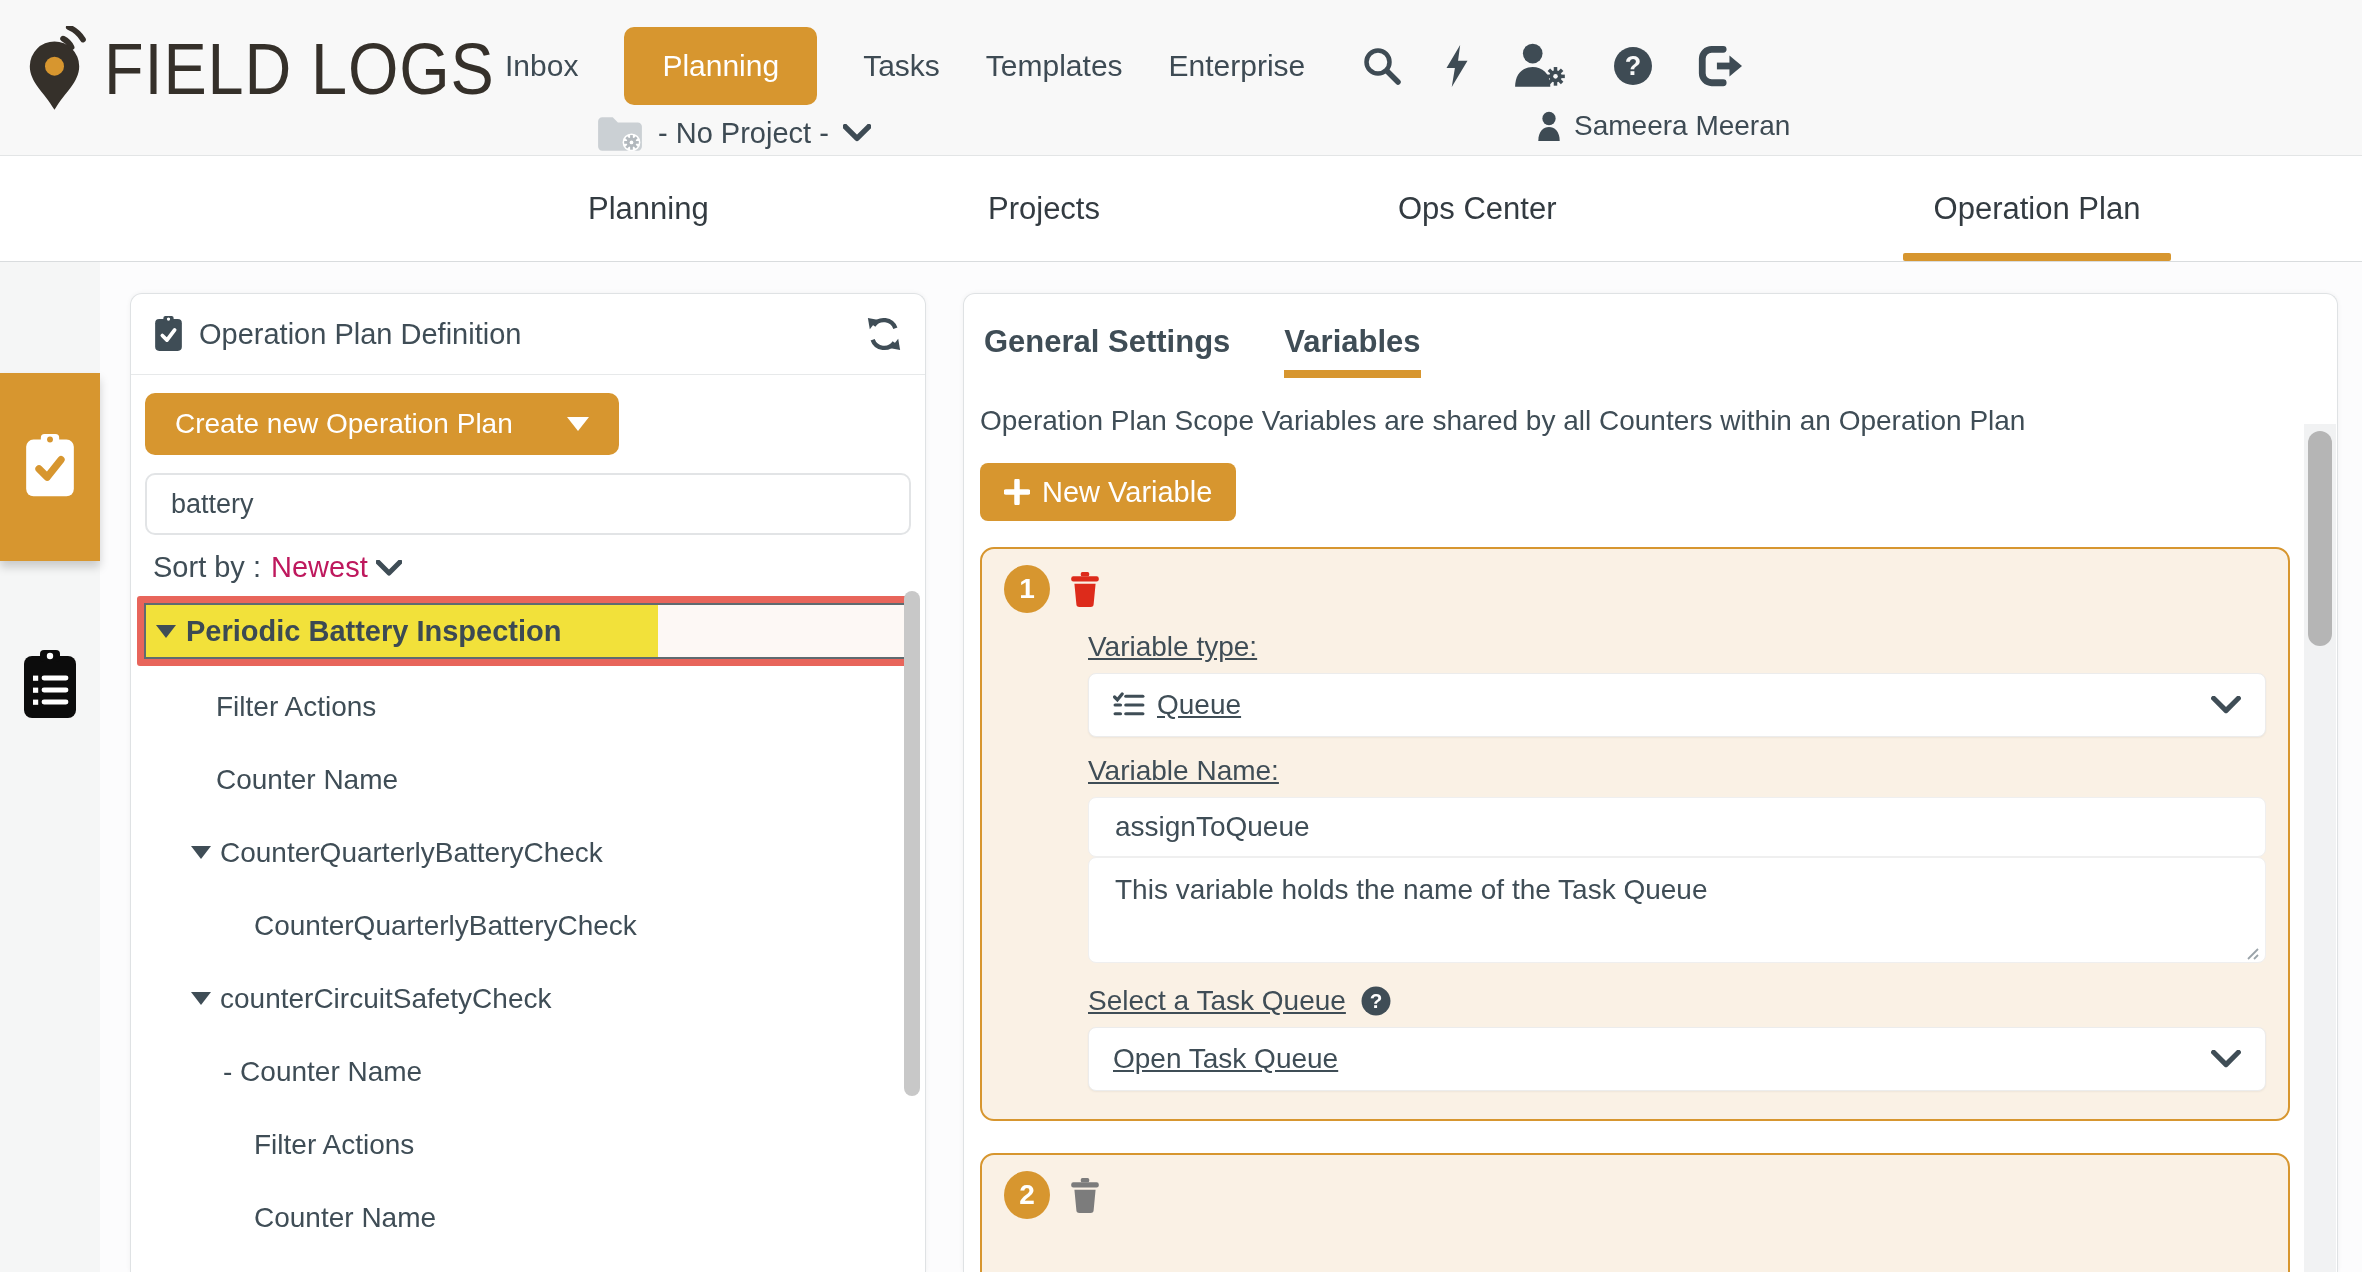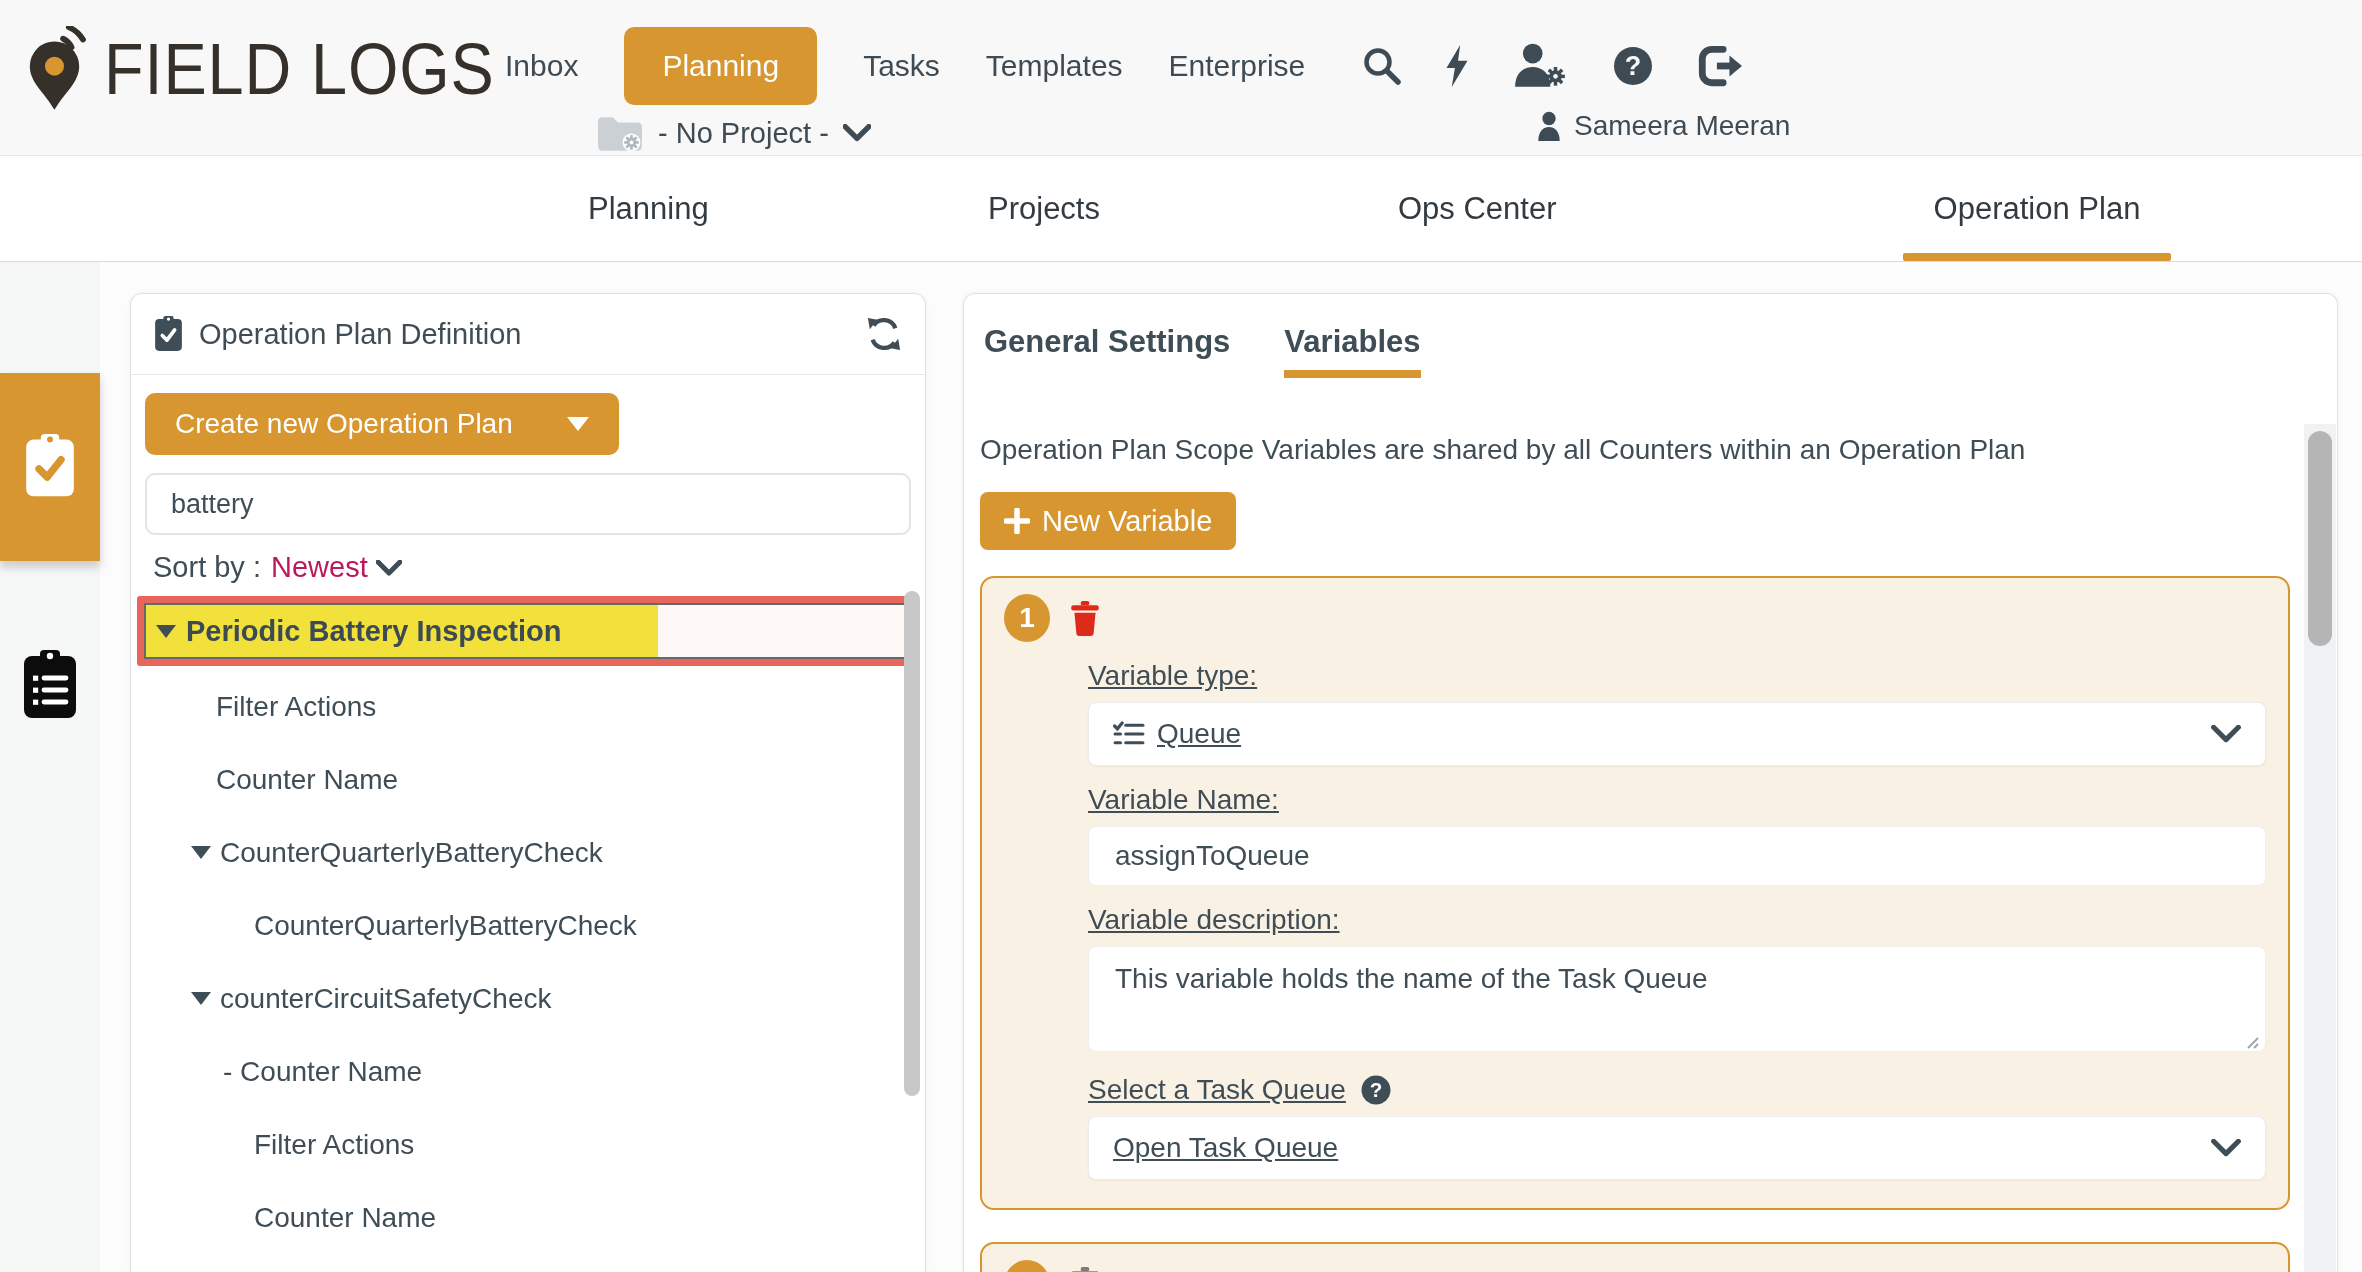--- a/index.html
+++ b/index.html
@@ -63,21 +63,21 @@
   .lp-thumb{position:absolute;right:5px;top:297px;width:16px;height:505px;background:#c8c8c8;border-radius:8px;}
 
   
   .right-panel{position:absolute;left:963px;top:31px;width:1375px;height:979px;background:#fff;
                border:1px solid #dfe2e4;border-bottom:none;border-radius:12px 12px 0 0;overflow:hidden;
                box-shadow:0 0 5px rgba(0,0,0,.05);}
   .rp-inner{padding:30px 0 0 16px;}
   .tabs{display:flex;gap:54px;padding-left:4px;}
   .tab{font-size:31px;font-weight:bold;color:#3f4d56;cursor:pointer;padding-bottom:10px;}
   .tab.active{border-bottom:8px solid #d7962f;}
-  .rp-desc{margin-top:56px;font-size:28px;color:#3f4d56;}
+  .rp-desc{margin-top:27px;font-size:28px;color:#3f4d56;}
   .newvar-btn{margin-top:26px;height:58px;background:#d7962f;border:none;border-radius:8px;color:#fff;
               font-size:29px;font-family:inherit;display:inline-flex;align-items:center;gap:12px;
               padding:0 24px;cursor:pointer;}
   .vcard{margin-top:26px;width:1310px;background:#faf1e5;border:2px solid #d7962f;border-radius:14px;
          padding:16px 22px 28px 22px;}
   .vcard.cut{margin-top:32px;height:420px;}
   .vhead{display:flex;align-items:center;gap:20px;}
   .badge{width:46px;height:48px;border-radius:50%;background:#d7962f;color:#fff;font-size:28px;font-weight:bold;
          display:flex;align-items:center;justify-content:center;}
   .trash{cursor:pointer;display:flex;}
@@ -384,21 +384,20 @@
               <span class="chev">
                 <svg width="30" height="18" viewBox="0 0 26 16">
                   <polyline points="2,2 13,13 24,2" fill="none" stroke="#3f4d56" stroke-width="4.5" stroke-linecap="round" stroke-linejoin="round"></polyline>
                 </svg>
               </span>
             </div>
 
             <div class="flabel">Variable Name:</div>
             <input class="tinput" value="assignToQueue" style="">
 
-            <div class="flabel">Variable description:</div>
             <div class="tarea-wrap">
               <textarea class="tarea" style="">This variable holds the name of the Task Queue</textarea>
               <span class="resize-glyph">
                 <svg width="16" height="16" viewBox="0 0 16 16">
                   <line x1="14" y1="4" x2="4" y2="14" stroke="#9aa3a9" stroke-width="1.8"></line>
                   <line x1="14" y1="10" x2="10" y2="14" stroke="#9aa3a9" stroke-width="1.8"></line>
                 </svg>
               </span>
             </div>
 

